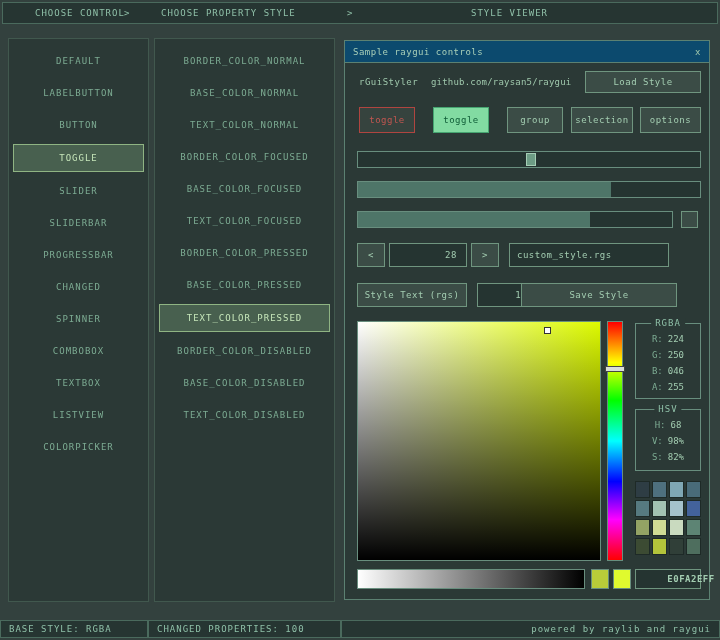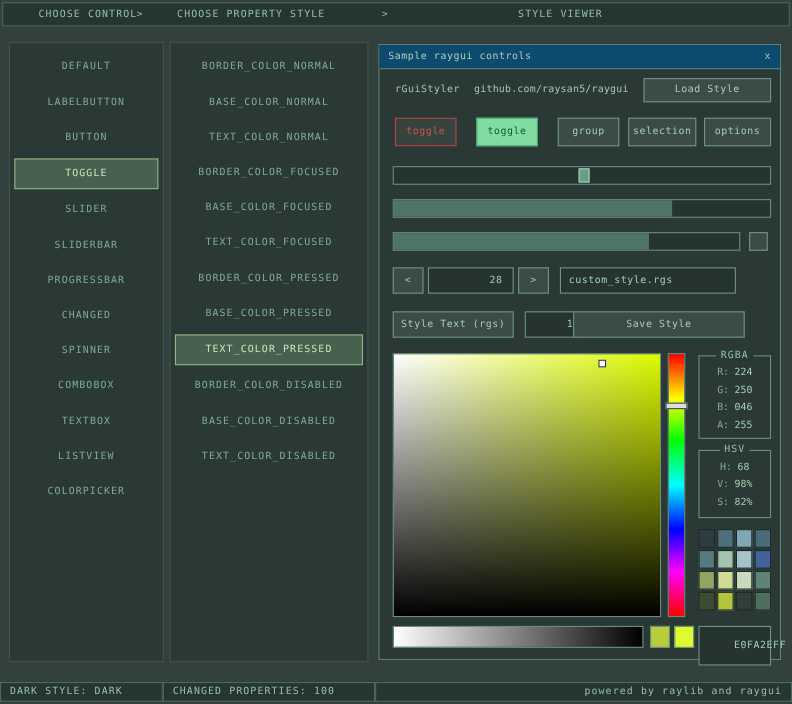--- a/index.html
+++ b/index.html
@@ -196,26 +196,26 @@
       <div class="pcell" style="background: rgb(93, 132, 116);"></div>
       <div class="pcell" style="background: rgb(60, 75, 51);"></div>
       <div class="pcell" style="background: rgb(179, 196, 59);"></div>
       <div class="pcell" style="background: rgb(48, 63, 56);"></div>
       <div class="pcell" style="background: rgb(78, 110, 94);"></div>
     </div>
 
     <div class="gradbar"></div>
     <div class="swatch" style="left: 246px; background: rgb(185, 204, 57);"></div>
     <div class="swatch" style="left: 268px; background: rgb(224, 250, 46);"></div>
-    <div class="inputbox center" style="left:290px;top:528px;width:66px;height:36px;">E0FA2EFF</div>
+    <div class="inputbox center" style="left:290px;top:528px;width:66px;height:20px;font-weight:bold;">E0FA2EFF</div>
   </div>
 
   <div class="statusbar">
     <div class="statusseg" style="width:148px;">
-      <span>DARK STYLE: DARK</span>
+      <span>BASE STYLE: RGBA</span>
     </div>
     <div class="statusseg" style="width:193px;">
       <span>CHANGED PROPERTIES: 100</span>
     </div>
     <div class="statusseg" style="flex:1;justify-content:flex-end;">
       <span>powered by raylib and raygui</span>
     </div>
   </div>
 
 </div>

